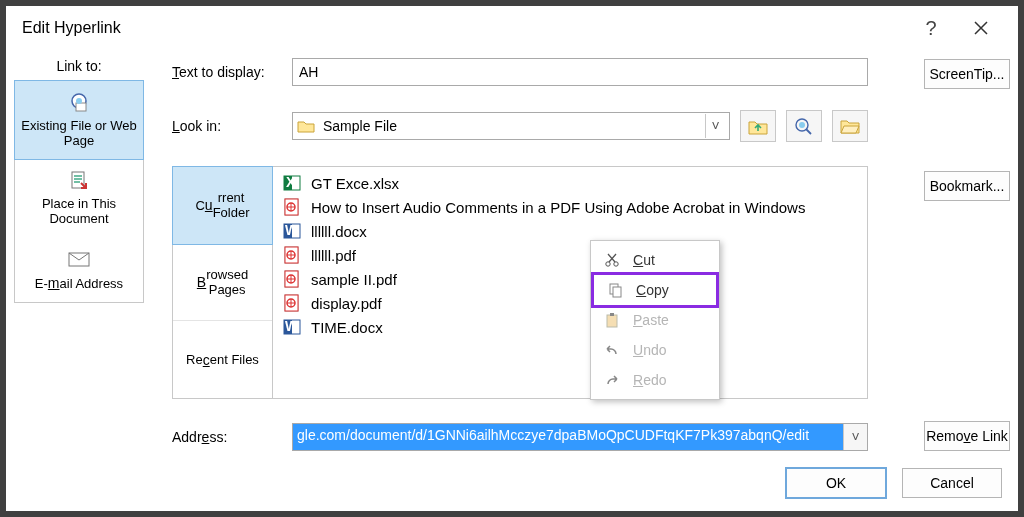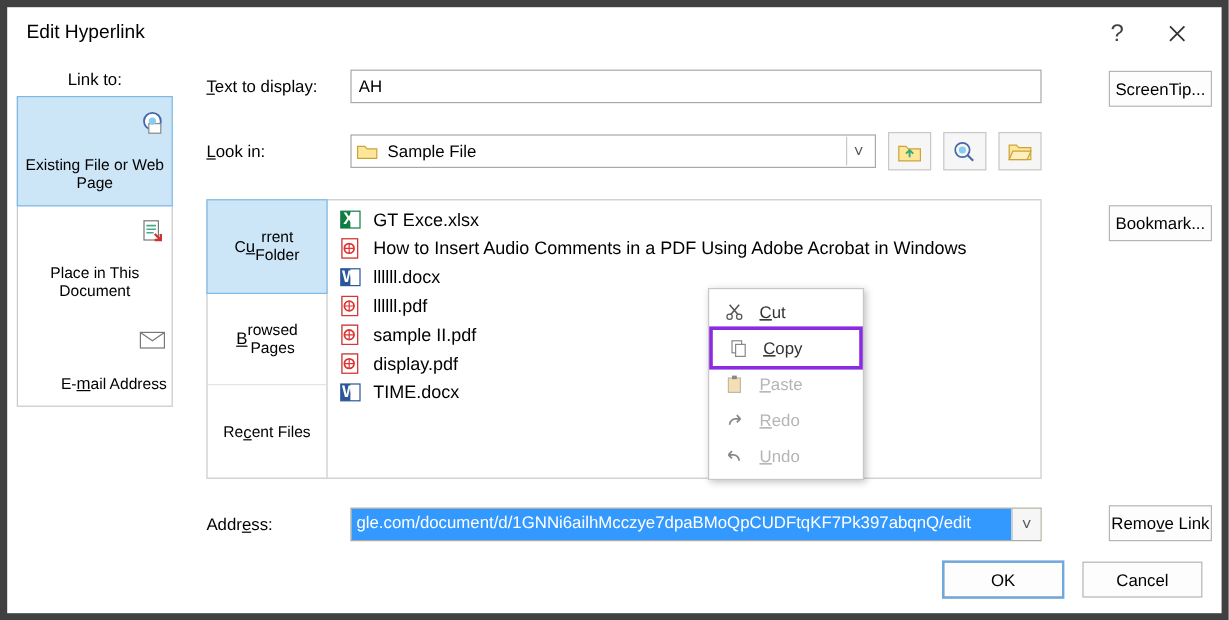--- a/index.html
+++ b/index.html
@@ -8,21 +8,21 @@
   
   .titlebar { height:44px; display:flex; align-items:center; padding:0 12px; }
   .titlebar .title { flex:0 0 auto; font-size:16px; padding-left:4px; }
   .titlebar .spacer { flex:1; }
   .titlebar .tbtn { width:50px; height:32px; display:flex; align-items:center; justify-content:center; color:#444; }
   
   .body { flex:1; display:flex; padding:8px 8px 4px 8px; gap:12px; }
   .linkto-col { width:130px; display:flex; flex-direction:column; align-items:center; }
   .linkto-label { text-align:center; margin-bottom:6px; }
   .linkto-list { width:100%; border:1px solid #c8c8c8; background:#fff; display:flex; flex-direction:column; }
-  .linkto-item { display:flex; flex-direction:column; align-items:flex-end; padding:10px 4px; gap:16px; text-align:center; }
+  .linkto-item { display:flex; flex-direction:column; align-items:center; padding:10px 4px; gap:4px; text-align:center; }
   .linkto-item.selected { background:#cde6f7; border:1px solid #7fb8e5; margin:-1px; position:relative; z-index:1;}
   .linkto-item .icon { width:24px; height:24px; display:flex; align-items:center; justify-content:center; }
   .linkto-item .lbl { font-size:13px; line-height:1.15; }
   
   .center-col { flex:1; display:flex; flex-direction:column; gap:24px; min-width:0;padding-left:16px; }
   .row { display:flex; align-items:center; gap:10px; }
   .row .lab { width:110px; white-space:nowrap; }
   .txtin { flex:1; height:28px; border:1px solid #a9a9a9; padding:2px 6px; background:#fff; }
   .lookin-row .combo { flex:1; display:flex; align-items:center; height:28px; border:1px solid #a9a9a9; background:#fff; padding:0 4px; gap:8px; min-width:0; }
   .combo .folder-ic { width:18px; height:14px; }
@@ -287,27 +287,27 @@
           <svg width="16" height="16" viewBox="0 0 16 16">
             <rect x="3" y="3" width="10" height="12" fill="#f5deb3" stroke="#bba"></rect>
             <rect x="6" y="1" width="4" height="3" fill="#888"></rect>
           </svg>
         </span>
         <span class="cl"><u>P</u>aste</span>
       </div>
       <div class="cm-item disabled">
         <span class="ci">
           <svg width="16" height="16" viewBox="0 0 16 16">
+            <path d="M12 12a5 5 0 0 0-5-5H3m0 0l3-3M3 7l3 3" fill="none" stroke="#888" stroke-width="1.5"></path>
+          </svg>
+        </span>
+        <span class="cl"><u>U</u>ndo</span>
+      </div>
+      <div class="cm-item disabled">
+        <span class="ci">
+          <svg width="16" height="16" viewBox="0 0 16 16">
             <path d="M4 12a5 5 0 0 1 5-5h4m0 0l-3-3m3 3l-3 3" fill="none" stroke="#888" stroke-width="1.5"></path>
           </svg>
         </span>
         <span class="cl"><u>R</u>edo</span>
       </div>
-      <div class="cm-item disabled">
-        <span class="ci">
-          <svg width="16" height="16" viewBox="0 0 16 16">
-            <path d="M12 12a5 5 0 0 0-5-5H3m0 0l3-3M3 7l3 3" fill="none" stroke="#888" stroke-width="1.5"></path>
-          </svg>
-        </span>
-        <span class="cl"><u>U</u>ndo</span>
-      </div>
     </div>
 </div>
 
 </body></html>

